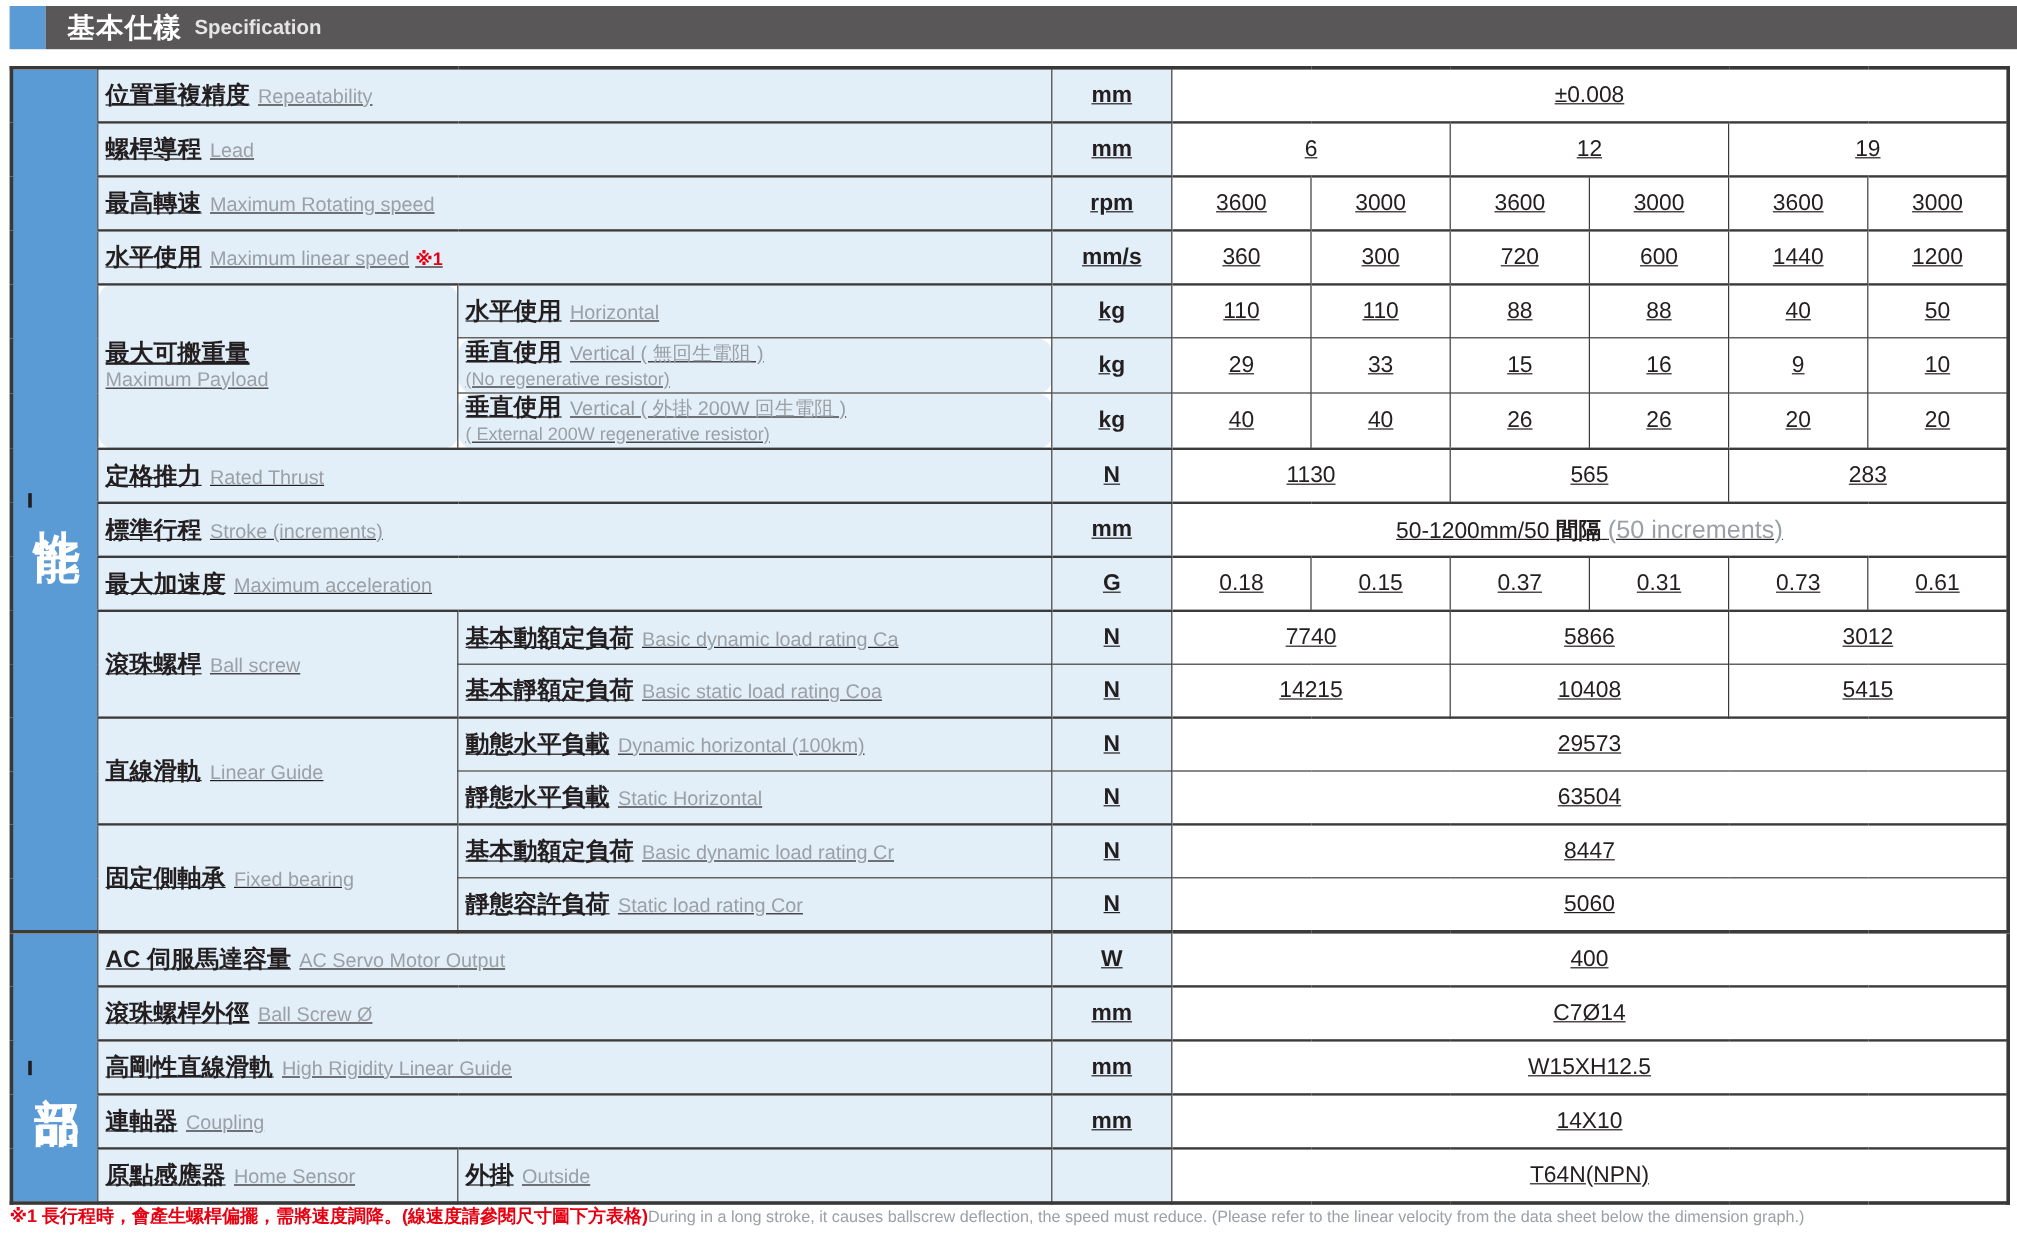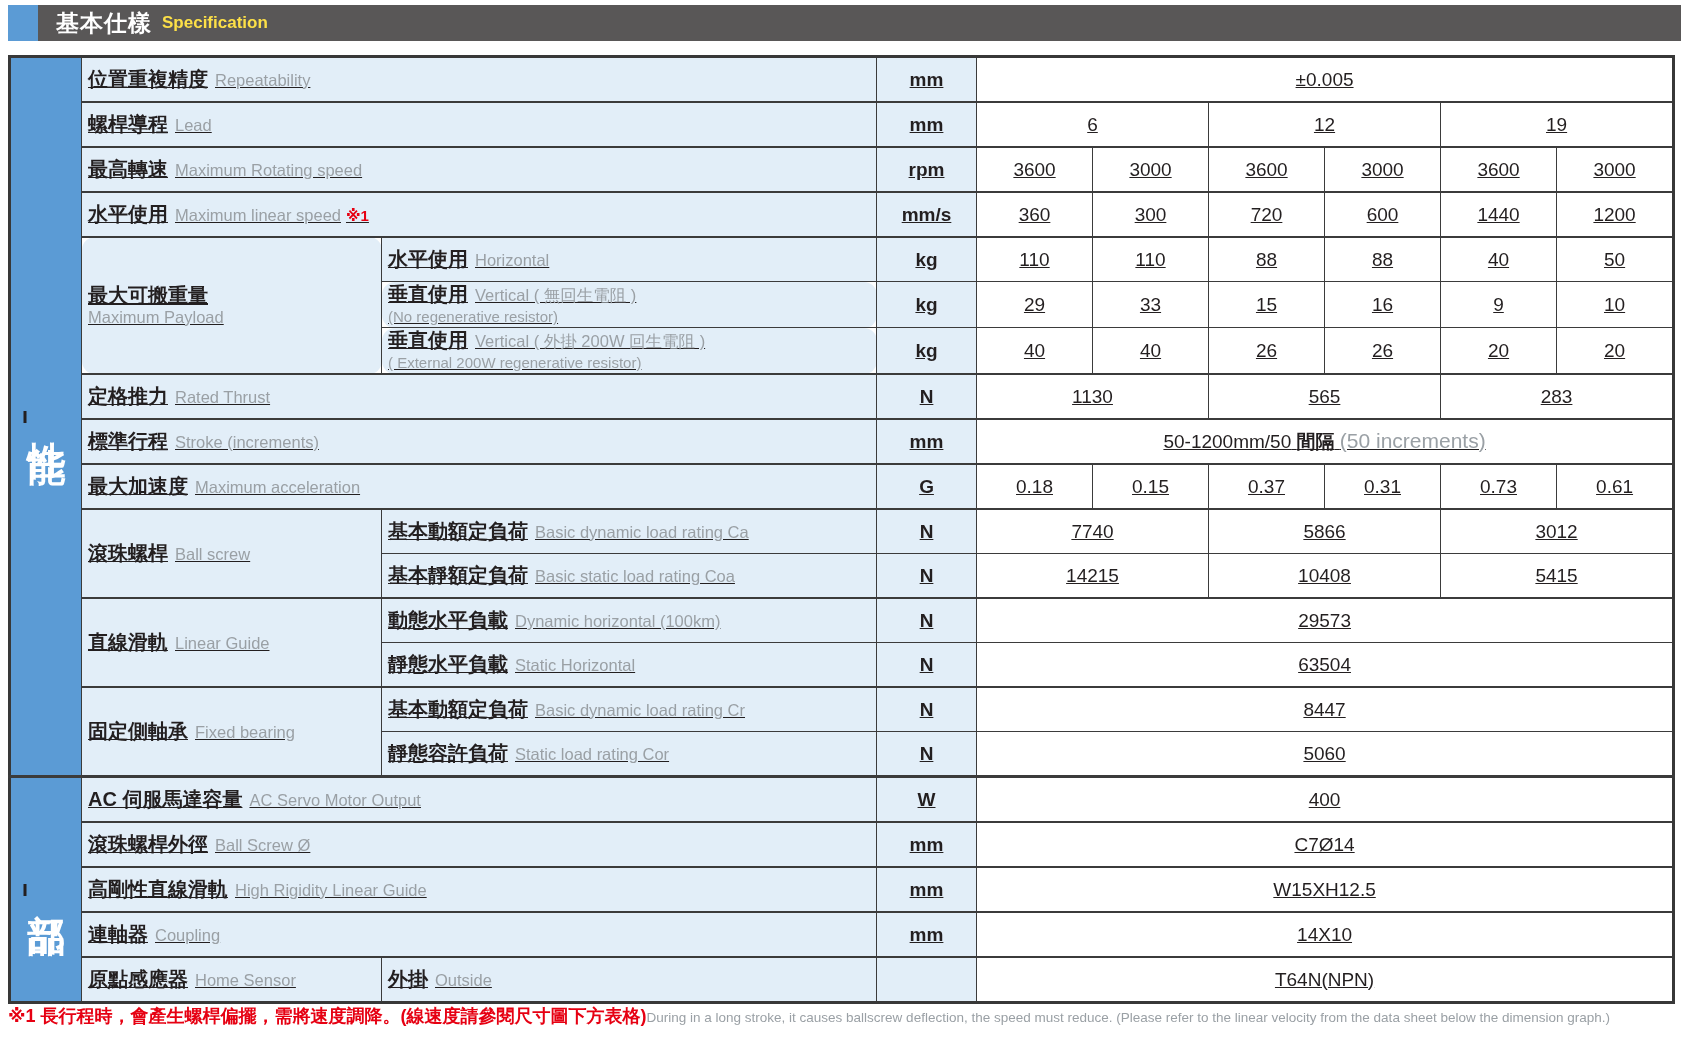--- a/index.html
+++ b/index.html
@@ -9,21 +9,21 @@
     color:#231f20;
     -webkit-font-smoothing:antialiased;
   }
   .page{position:relative;width:1681px;height:1037px;overflow:hidden;}
 
   
   .titlebar{position:absolute;top:5px;left:0;width:1681px;height:36px;display:flex;align-items:stretch;}
   .title-accent{width:30px;background:#5b9bd5;margin-left:8px;}
   .title-band{flex:1;background:#595757;display:flex;align-items:center;padding-left:18px;}
   .title-zh{color:#ffffff;font-weight:700;font-size:23px;letter-spacing:1px;}
-  .title-en{color:#fde047;font-weight:700;font-size:17px;margin-left:10px;}
+  .title-en{color:#e5e5e5;font-weight:700;font-size:17px;margin-left:10px;}
 
   
   table.spec{
     position:absolute;top:55px;left:8px;
     width:1665px;
     border-collapse:collapse;
     table-layout:fixed;
     border:3px solid #383838;
     text-decoration:underline;
   }
@@ -61,21 +61,21 @@
 
   td.unit{text-align:center;font-weight:700;font-size:19px;color:#231f20;padding:0 2px;}
   td.val{background:#ffffff;text-align:center;font-size:19px;color:#231f20;padding:0 2px;}
   .val-zh{font-weight:700;}
   .val-gray{color:#9aa0a5;font-size:21px;}
 
   td.tall{height:58px;}
 
   
   .footnote{position:absolute;left:8px;top:1004px;width:1665px;white-space:nowrap;}
-  .fn-red{color:#e60012;font-weight:700;font-size:18px;}
+  .fn-red{color:#e60012;font-weight:700;font-size:15px;}
   .fn-gray{color:#9aa0a5;font-size:13.5px;}
 </style>
 </head>
 <body>
 
 <div class="page">
 
   <div class="titlebar">
     <div class="title-accent"></div>
     <div class="title-band">
@@ -98,21 +98,21 @@
         <col style="width:117px">
     </colgroup>
 
     <tbody>
         <tr class="major">
       <td class="side" rowspan="16">性能</td>
       <td class="lbl" colspan="2">
         <span class="zh">位置重複精度</span><span class="en">Repeatability</span>
       </td>
       <td class="unit">mm</td>
-      <td class="val" colspan="6">±0.005</td>
+      <td class="val" colspan="6">±0.008</td>
     </tr>
 
     <tr class="major">
       <td class="lbl" colspan="2">
         <span class="zh">螺桿導程</span><span class="en">Lead</span>
       </td>
       <td class="unit">mm</td>
       <td class="val" colspan="2">6</td>
       <td class="val" colspan="2">12</td>
       <td class="val" colspan="2">19</td>

